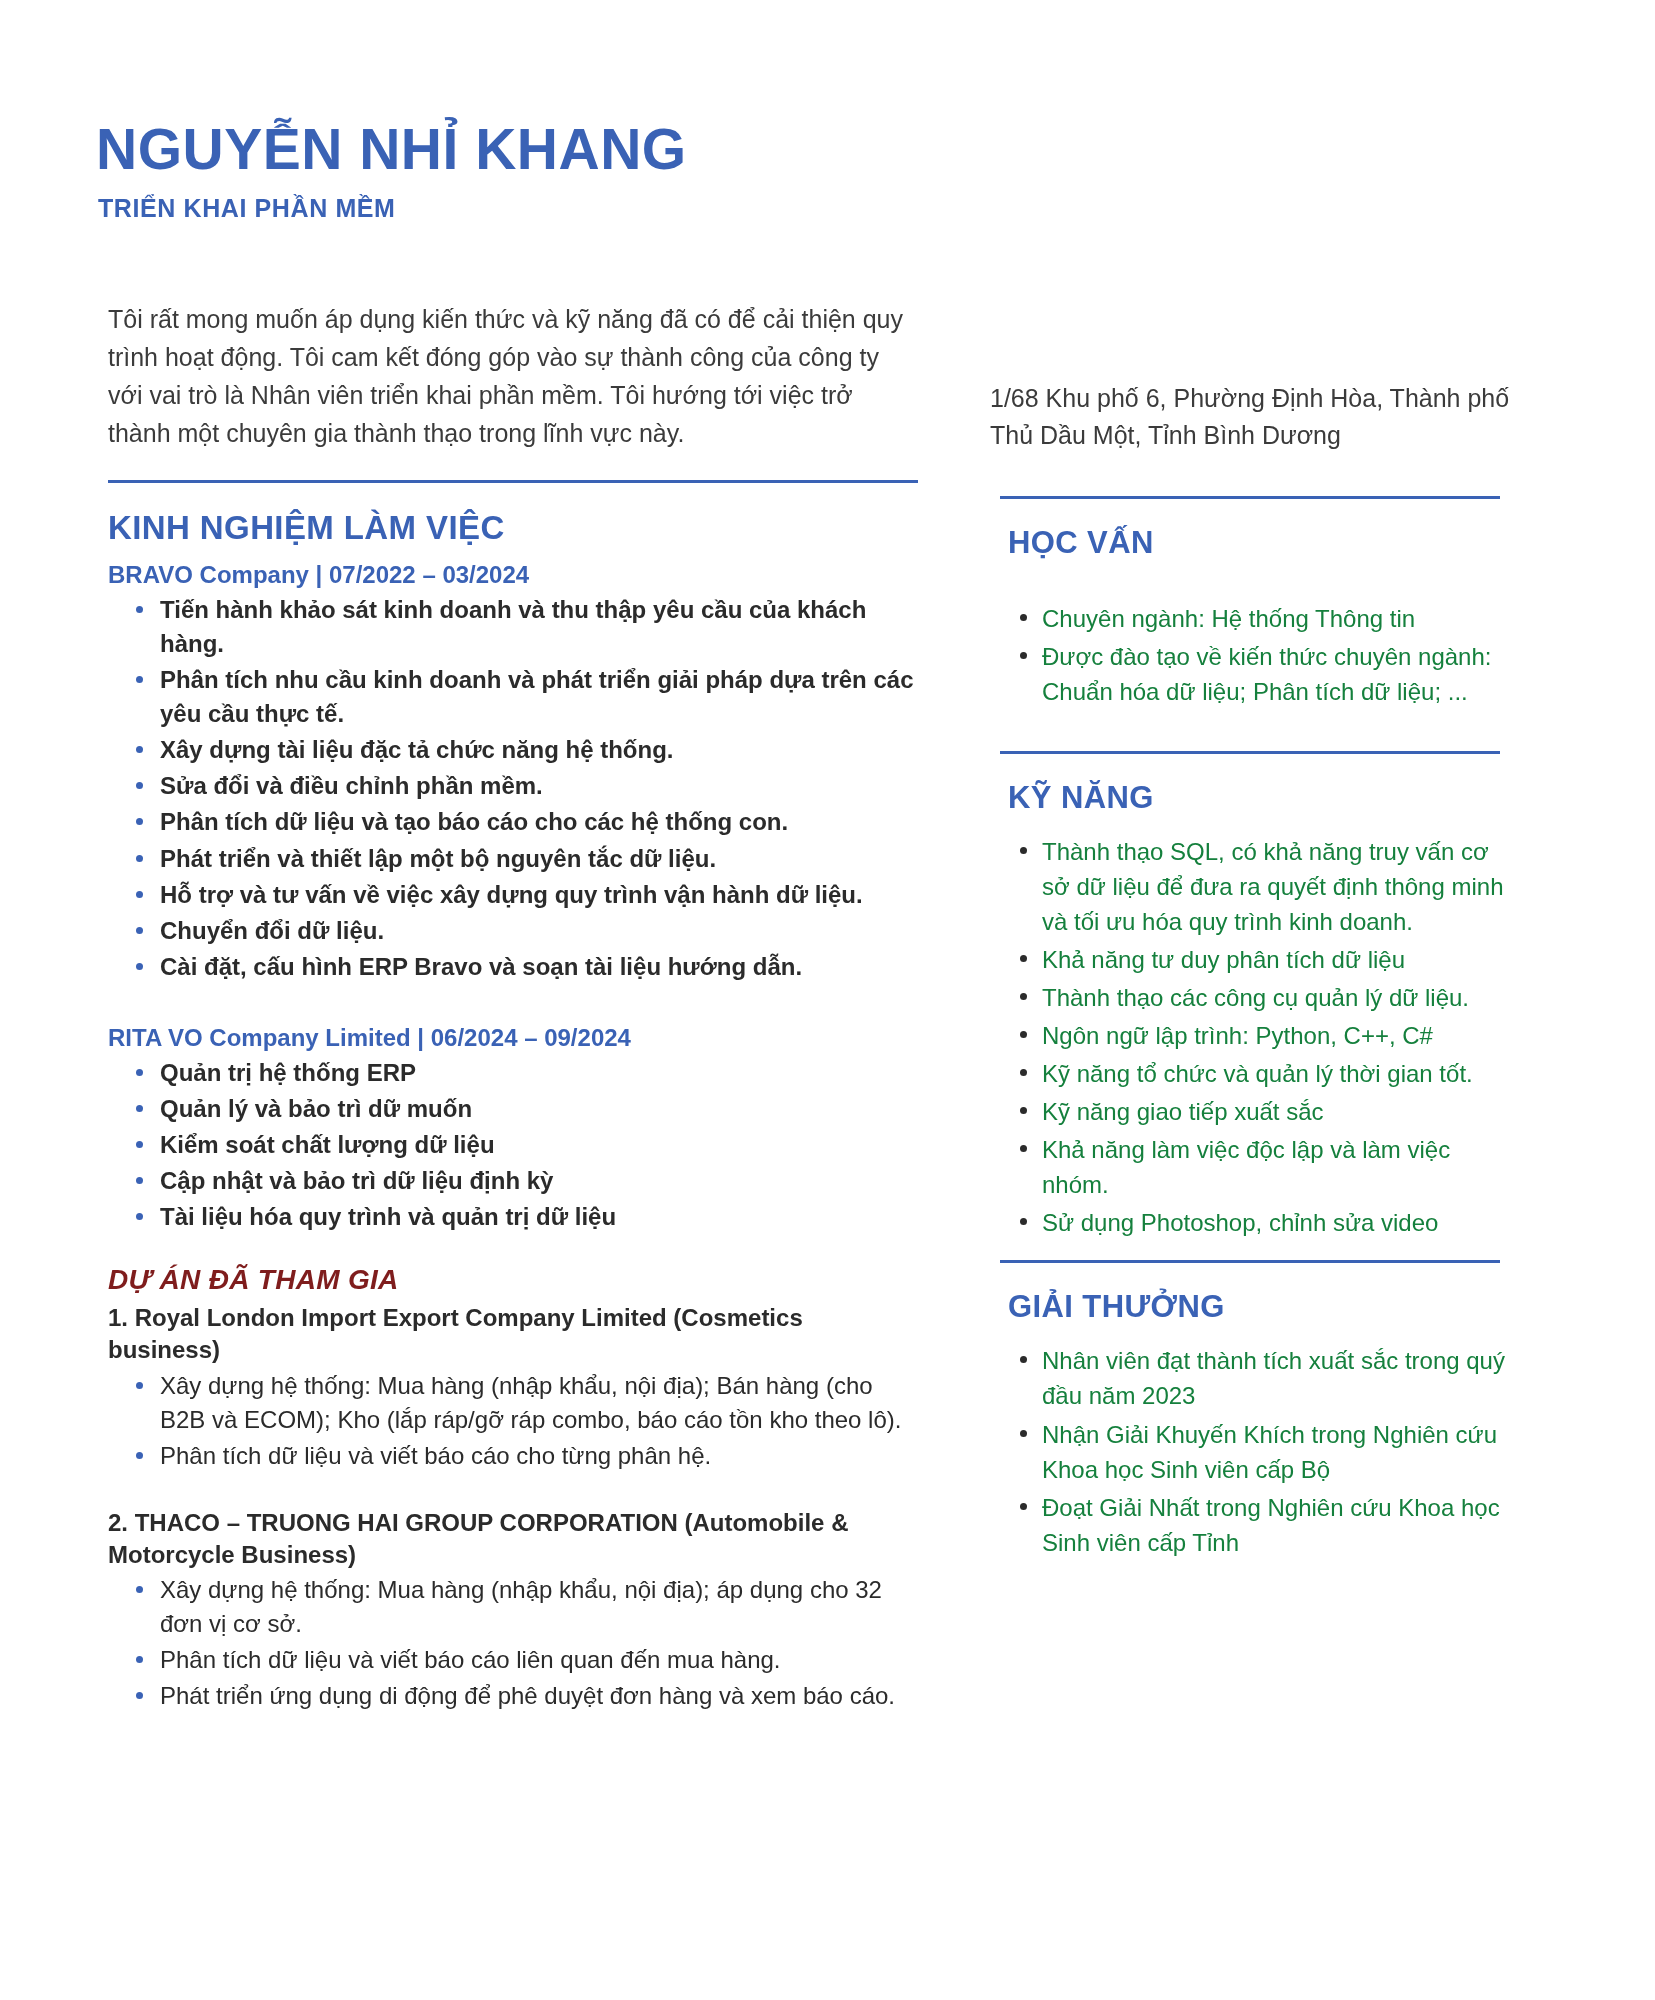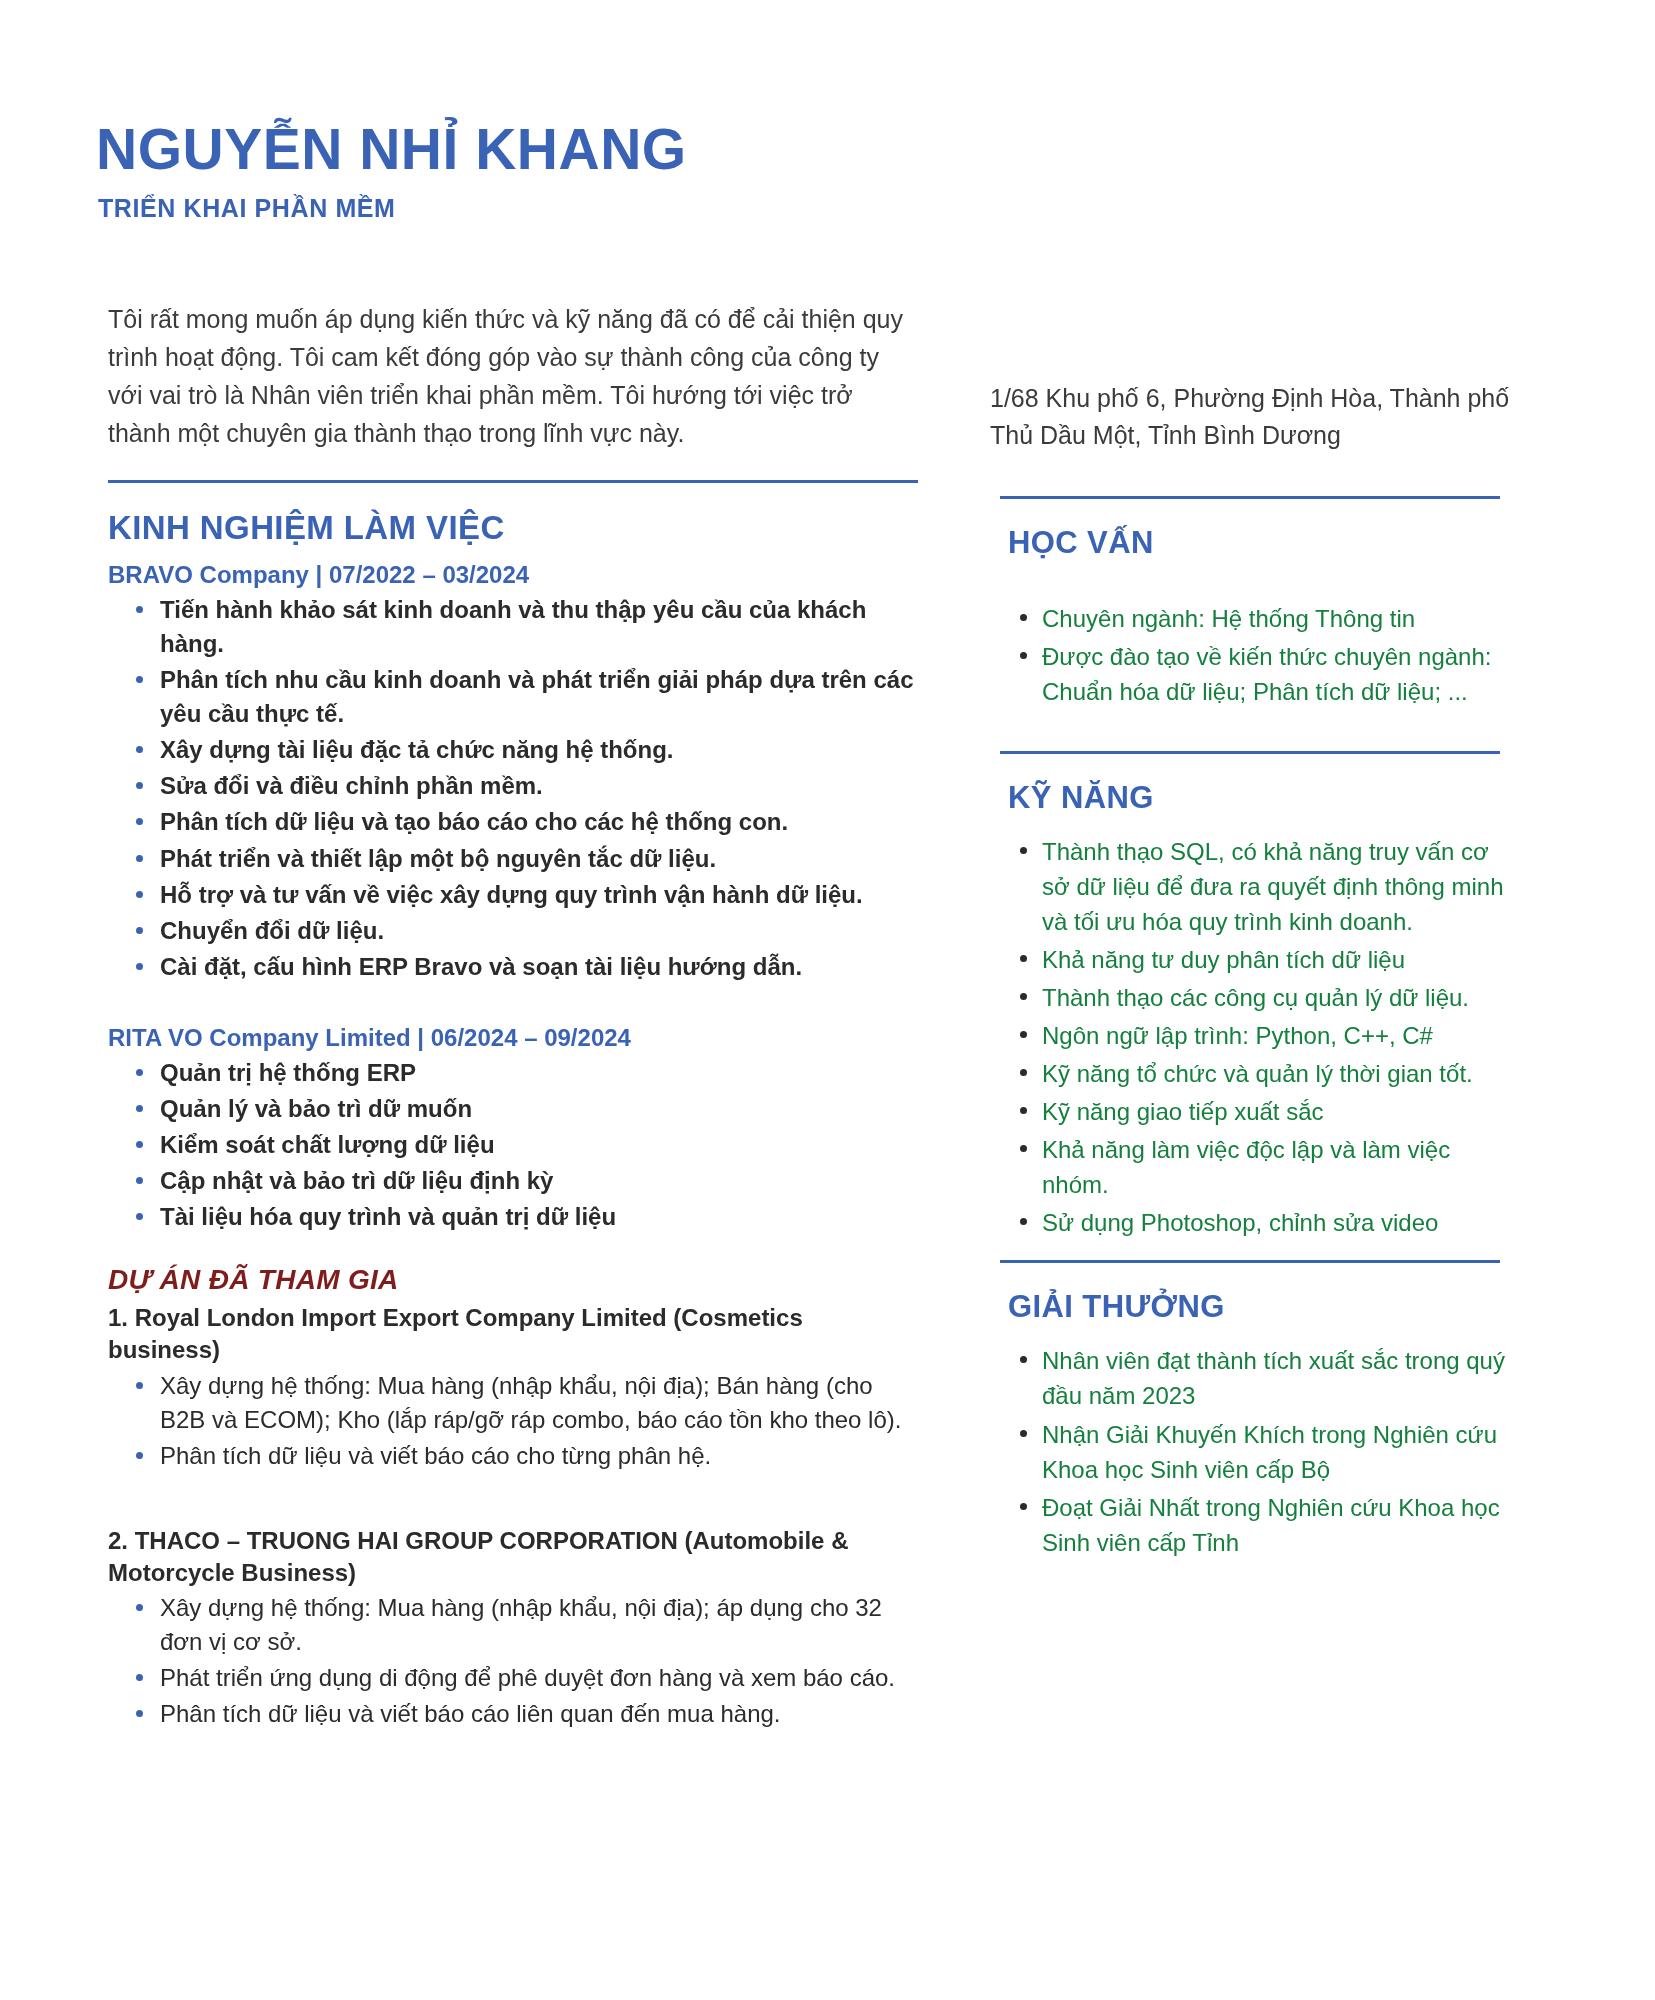--- a/index.html
+++ b/index.html
@@ -111,21 +111,21 @@
     letter-spacing: 0.3px;
     margin: 30px 0 6px 0;
   }
   .project-name {
     font-size: 24px;
     font-weight: 700;
     color: #2b2b2b;
     line-height: 1.34;
     margin: 0 0 2px 0;
   }
-  .project-name.spaced { margin-top: 52px; }
+  .project-name.spaced { margin-top: 34px; }
   ul.bullets.regular li { font-weight: 400; }
 
   
   .right-col {
     position: absolute;
     left: 990px;
     top: 380px;
     width: 520px;
   }
   .address {
@@ -216,22 +216,22 @@
 
     <div class="project-name">1. Royal London Import Export Company Limited (Cosmetics business)</div>
     <ul class="bullets regular">
       <li>Xây dựng hệ thống: Mua hàng (nhập khẩu, nội địa); Bán hàng (cho B2B và ECOM); Kho (lắp ráp/gỡ ráp combo, báo cáo tồn kho theo lô).</li>
       <li>Phân tích dữ liệu và viết báo cáo cho từng phân hệ.</li>
     </ul>
 
     <div class="project-name spaced">2. THACO – TRUONG HAI GROUP CORPORATION  (Automobile &amp; Motorcycle Business)</div>
     <ul class="bullets regular">
       <li>Xây dựng hệ thống: Mua hàng (nhập khẩu, nội địa); áp dụng cho 32 đơn vị cơ sở.</li>
+      <li>Phân tích dữ liệu và viết báo cáo liên quan đến mua hàng.</li>
       <li>Phát triển ứng dụng di động để phê duyệt đơn hàng và xem báo cáo.</li>
-      <li>Phân tích dữ liệu và viết báo cáo liên quan đến mua hàng.</li>
     </ul>
   </div>
 
   <div class="right-col">
 
     <p class="address">1/68 Khu phố 6, Phường Định Hòa, Thành phố Thủ Dầu Một, Tỉnh Bình Dương</p>
 
     <hr class="rule-r">
     <div class="side-title">HỌC VẤN</div>
     <div class="gap-sm"></div>

